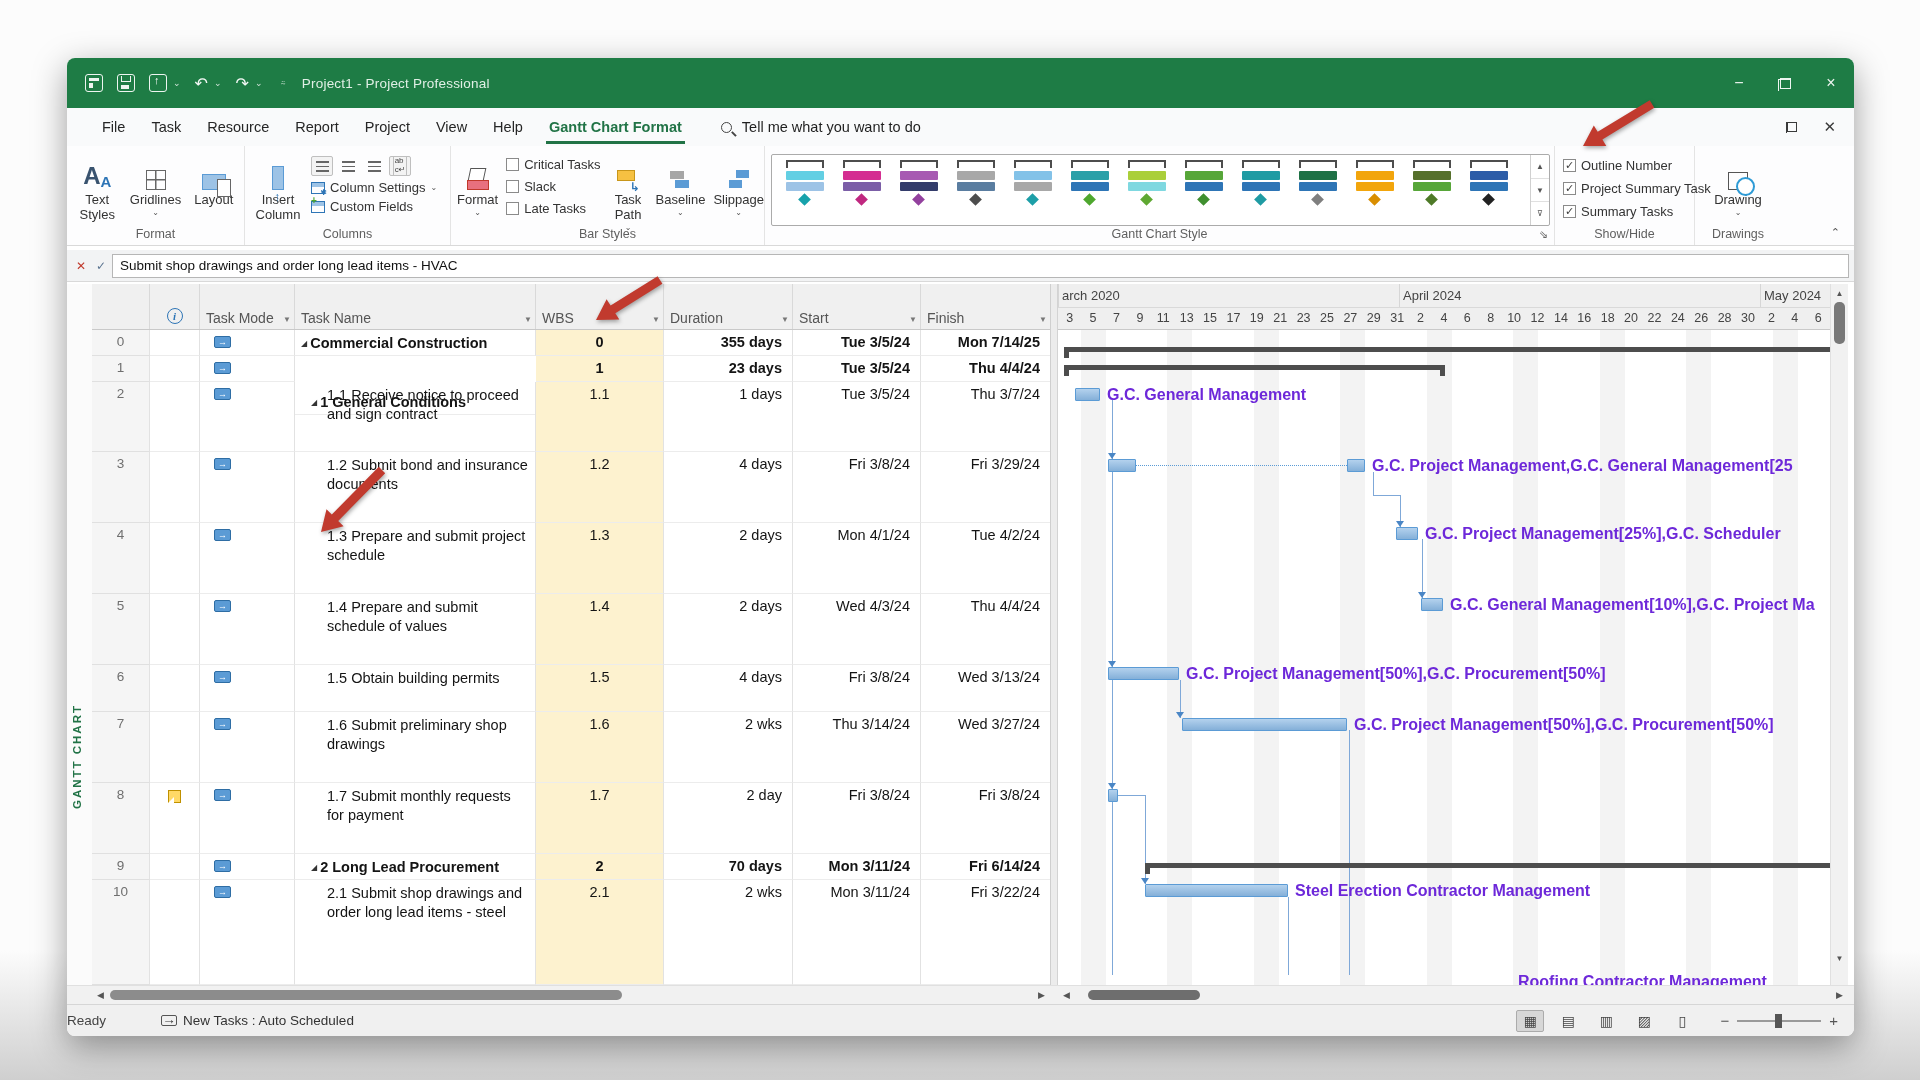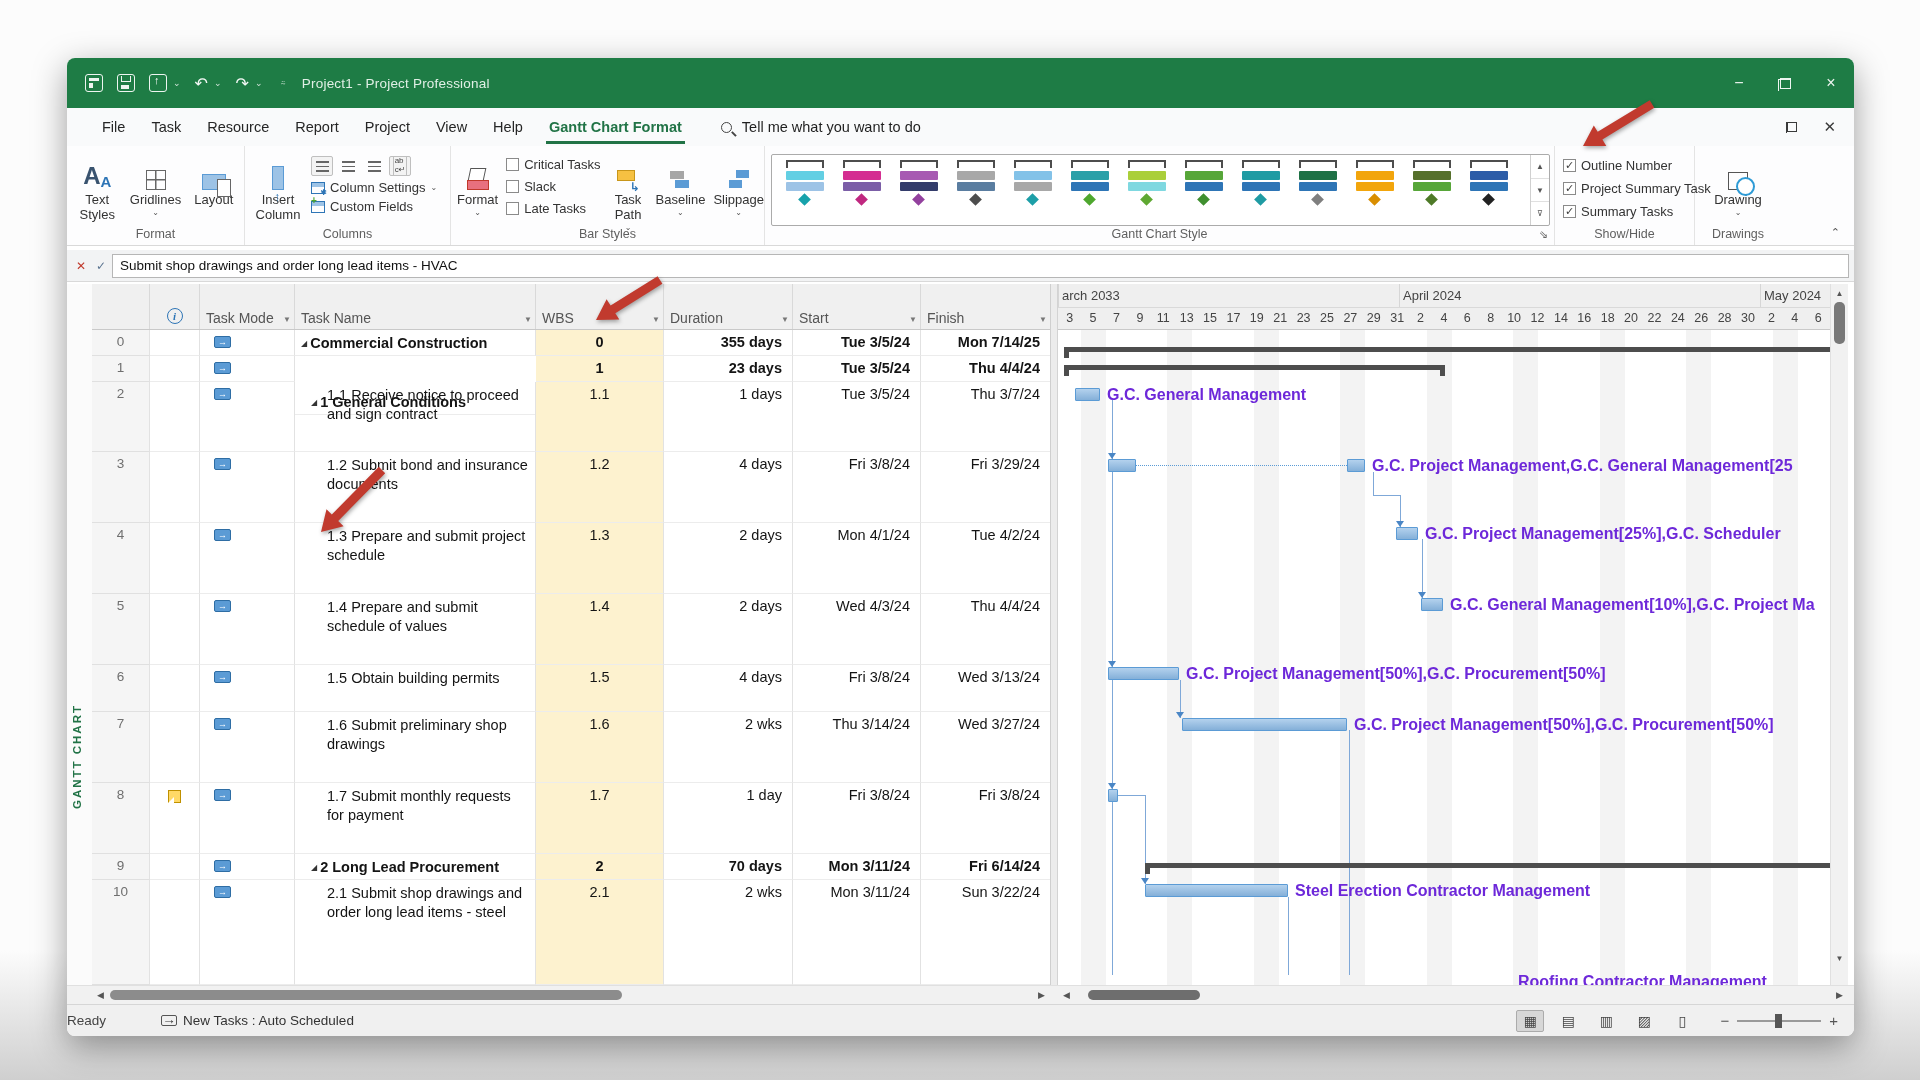--- a/index.html
+++ b/index.html
@@ -656,21 +656,21 @@
             <div class="trow" style="top: 453px; height: 71px;">
               <div class="tcell c-num" style="width: 58px; height: 71px;">8</div>
               <div class="tcell" style="width: 50px; height: 71px;">
                 <div class="noteic"></div>
               </div>
               <div class="tcell" style="width: 95px; height: 71px;">
                 <div class="modeic">→</div>
               </div>
               <div class="tcell c-name" style="width: 241px; height: 71px; padding-left: 32px;">1.7 Submit monthly requests for payment</div>
               <div class="tcell c-wbs" style="width: 128px; height: 71px;">1.7</div>
-              <div class="tcell c-right" style="width: 129px; height: 71px;">1 day</div>
+              <div class="tcell c-right" style="width: 129px; height: 71px;">2 day</div>
               <div class="tcell c-right" style="width: 128px; height: 71px;">Fri 3/8/24</div>
               <div class="tcell c-right" style="width: 130px; height: 71px;">Fri 3/8/24</div>
             </div>
             <div class="trow" style="top: 524px; height: 26px;">
               <div class="tcell c-num" style="width: 58px; height: 26px;">9</div>
               <div class="tcell" style="width: 50px; height: 26px;"></div>
               <div class="tcell" style="width: 95px; height: 26px;">
                 <div class="modeic">→</div>
               </div>
               <div class="tcell c-name bold" style="width: 241px; height: 26px; padding-left: 16px;"><span class="tri">◢</span>2 Long Lead Procurement</div>
@@ -682,31 +682,31 @@
             <div class="trow" style="top: 550px; height: 105px;">
               <div class="tcell c-num" style="width: 58px; height: 105px;">10</div>
               <div class="tcell" style="width: 50px; height: 105px;"></div>
               <div class="tcell" style="width: 95px; height: 105px;">
                 <div class="modeic">→</div>
               </div>
               <div class="tcell c-name" style="width: 241px; height: 105px; padding-left: 32px;">2.1 Submit shop drawings and order long lead items - steel</div>
               <div class="tcell c-wbs" style="width: 128px; height: 105px;">2.1</div>
               <div class="tcell c-right" style="width: 129px; height: 105px;">2 wks</div>
               <div class="tcell c-right" style="width: 128px; height: 105px;">Mon 3/11/24</div>
-              <div class="tcell c-right" style="width: 130px; height: 105px;">Sun 3/22/24</div>
+              <div class="tcell c-right" style="width: 130px; height: 105px;">Fri 3/22/24</div>
             </div>
           </div>
     </div>
 
     <div class="splitter"></div>
 
     <div class="ganttpane">
       <div class="ghead">
         <div class="gmonths" id="gmonths">
-              <div class="gmonth" style="left: 0px; width: 351px;">arch 2033</div>
+              <div class="gmonth" style="left: 0px; width: 351px;">arch 2020</div>
               <div class="gmonth" style="left: 341px; width: 351px;">April 2024</div>
               <div class="gmonth" style="left: 702px; width: 70px;">May 2024</div>
             </div>
         <div class="gdays" id="gdays">
               <div class="gday">3</div>
               <div class="gday">5</div>
               <div class="gday">7</div>
               <div class="gday">9</div>
               <div class="gday">11</div>
               <div class="gday">13</div>

